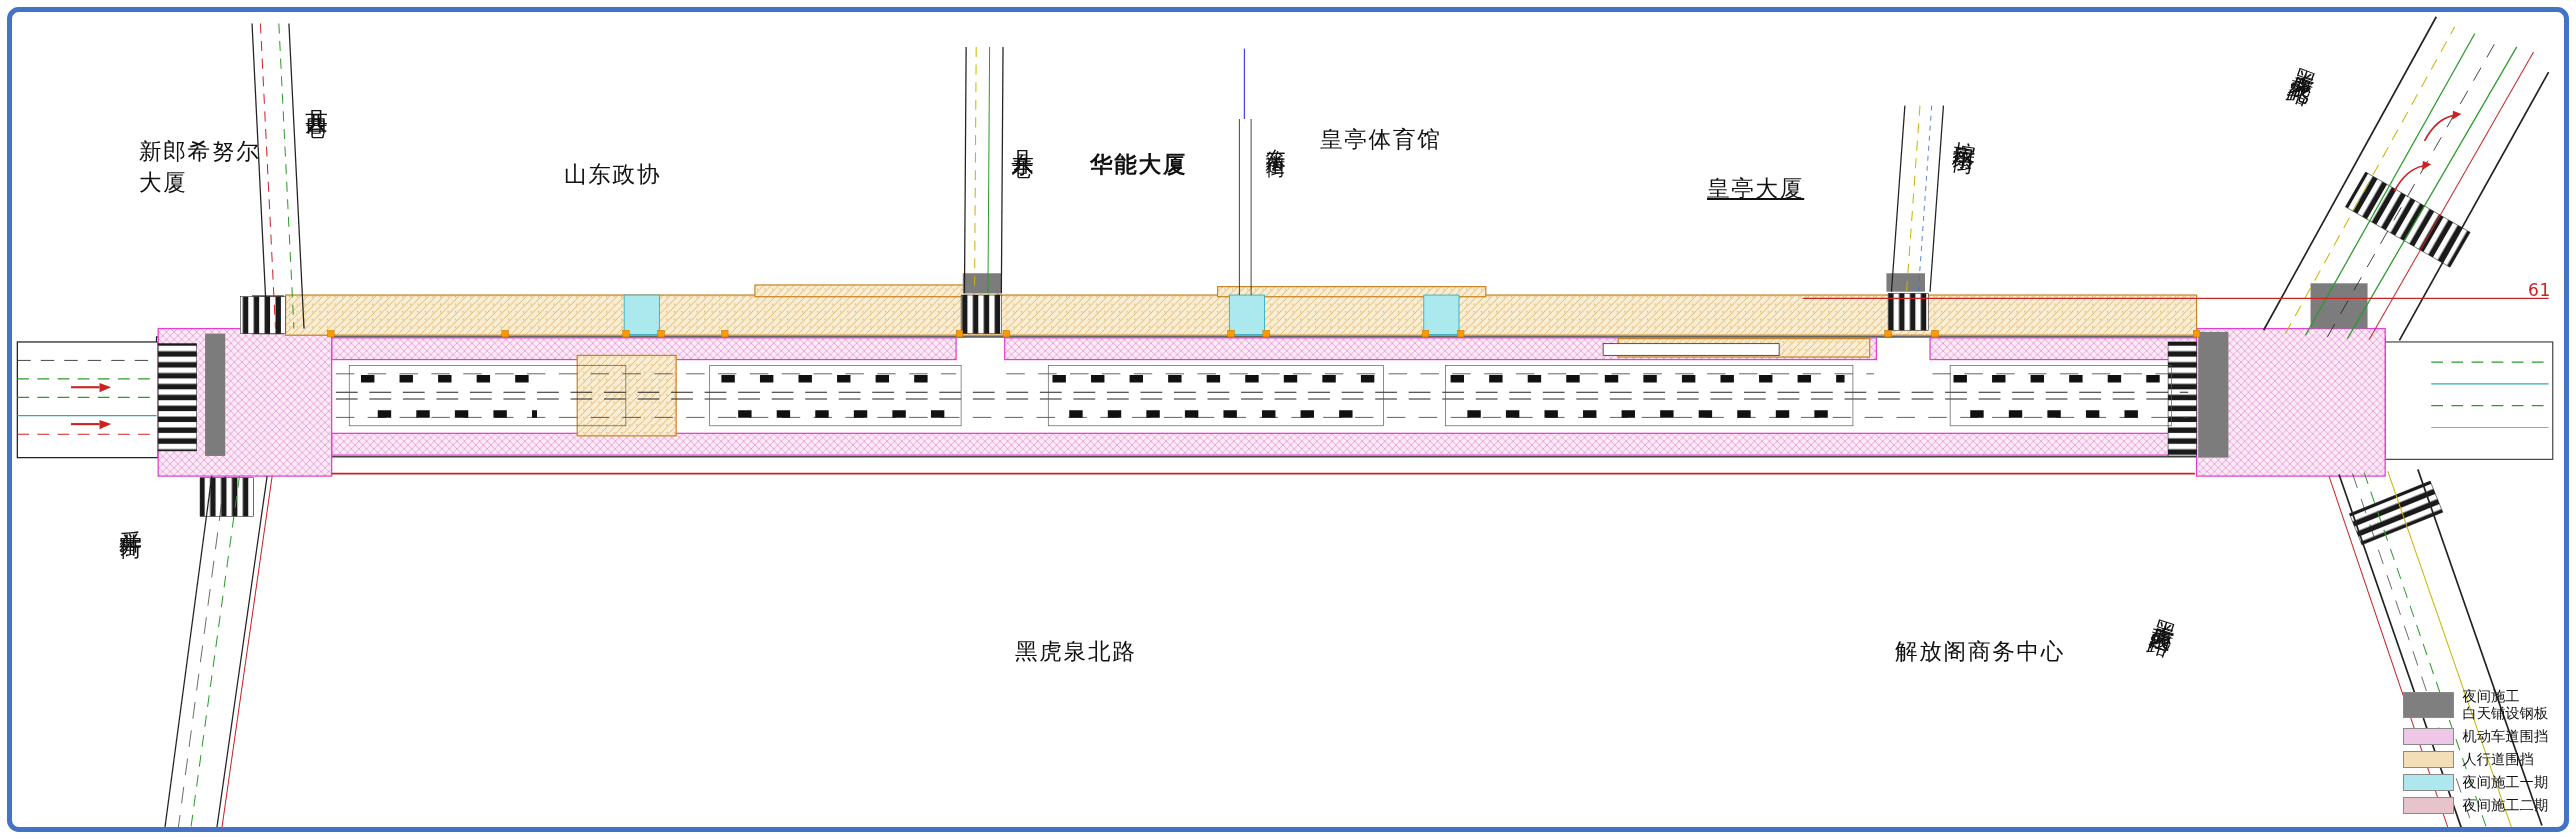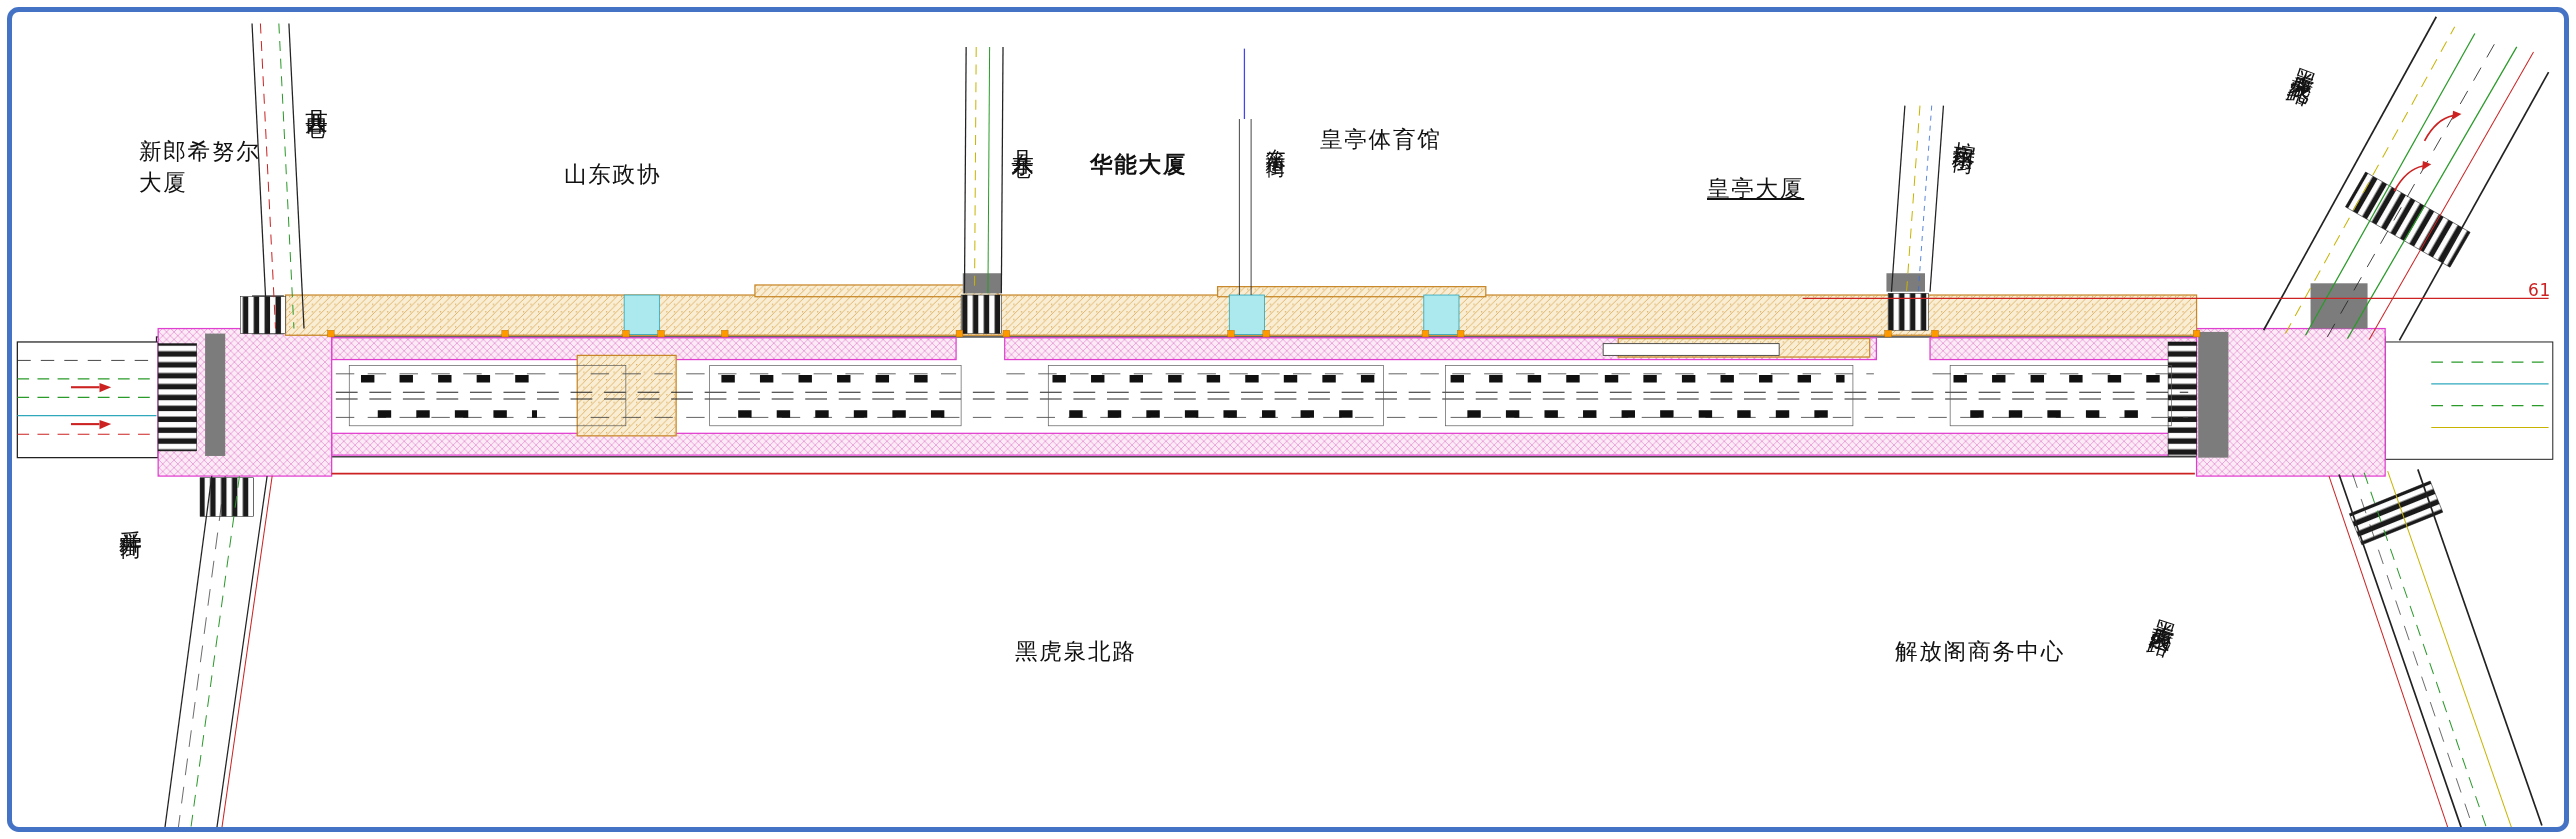--- a/index.html
+++ b/index.html
@@ -223,16 +223,41 @@
     <div class="lbl" style="left:1707px;top:173px;text-decoration:underline;">皇亭大厦</div>
     <div class="lbl vert" style="left:1954px;top:124px;transform:rotate(8deg);transform-origin:top center;">按察司街</div>
     <div class="lbl vert" style="left:2299px;top:54px;transform:rotate(20deg);transform-origin:top center;">黑虎泉北路</div>
     <div class="lbl vert" style="left:116px;top:512px;">舜井街</div>
     <div class="lbl" style="left:1015px;top:636px;">黑虎泉北路</div>
     <div class="lbl" style="left:1895px;top:636px;">解放阁商务中心</div>
     <div class="lbl vert" style="left:2158px;top:605px;transform:rotate(18deg);transform-origin:top center;">黑虎泉西路</div>
     <div class="ref-num" style="left:2496px;top:280px;margin-left:32px;">61</div>
   </div>
 
+  <div class="legend">
+    <div class="legend-row">
+      <div class="swatch tall" style="background-color: rgb(127, 127, 127);"></div>
+      <div class="legend-label">
+        <div>夜间施工</div>
+        <div>白天铺设钢板</div>
+      </div>
+    </div>
+    <div class="legend-row">
+      <div class="swatch" style="background-color: rgb(238, 199, 230);"></div>
+      <div class="legend-label">机动车道围挡</div>
+    </div>
+    <div class="legend-row">
+      <div class="swatch" style="background-color: rgb(242, 223, 184);"></div>
+      <div class="legend-label">人行道围挡</div>
+    </div>
+    <div class="legend-row">
+      <div class="swatch" style="background-color: rgb(174, 231, 238);"></div>
+      <div class="legend-label">夜间施工一期</div>
+    </div>
+    <div class="legend-row">
+      <div class="swatch" style="background-color: rgb(231, 195, 203);"></div>
+      <div class="legend-label">夜间施工二期</div>
+    </div>
+  </div>
 
   <div class="frame" style="border-color: rgb(68, 114, 196);"></div>
 </div>
 
 
 </body></html>

